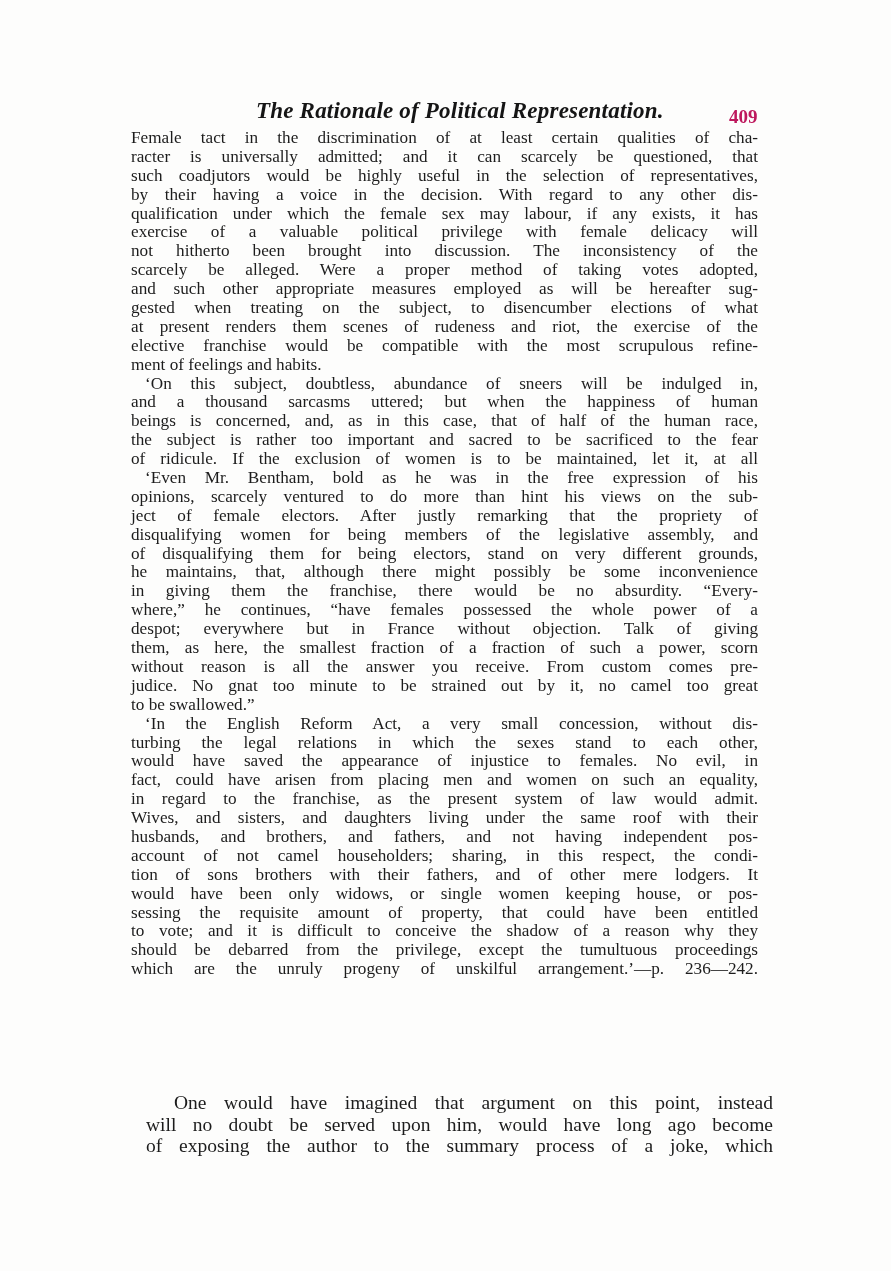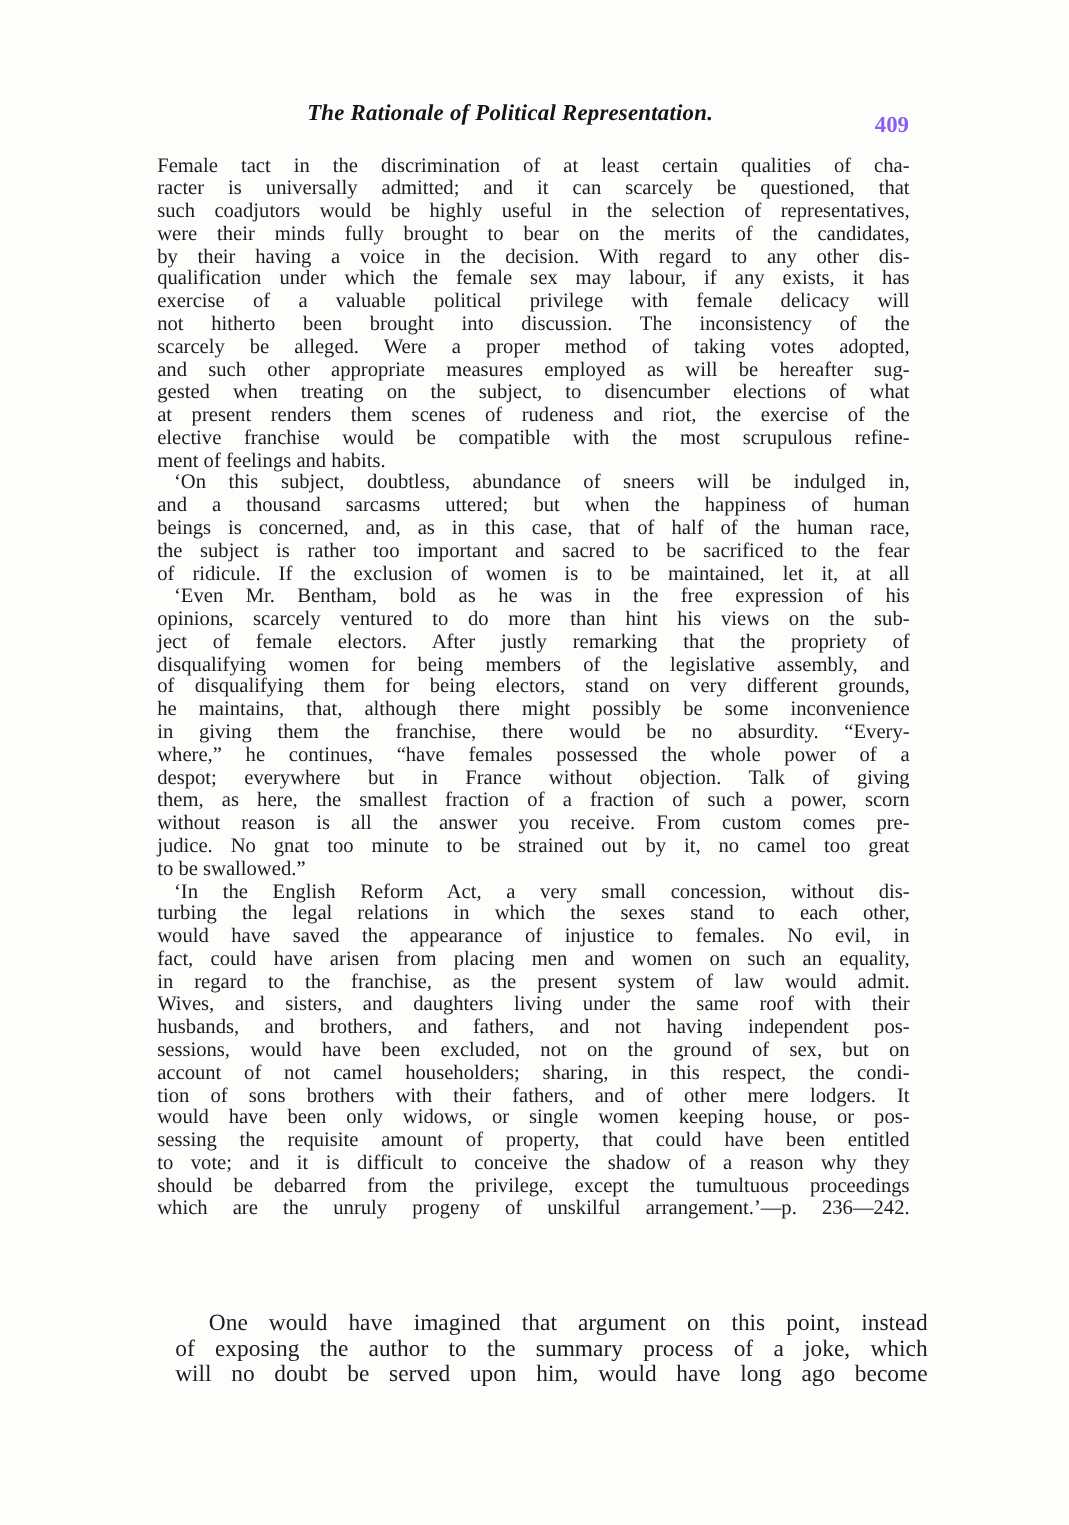--- a/index.html
+++ b/index.html
@@ -16,35 +16,35 @@
       color: #1a1a1a;
     }
     .page {
       position: absolute;
       left: 0; top: 0;
       width: 891px; height: 1271px;
       background: #fdfdfc;
     }
     .running-head {
       position: absolute;
-      top: 84px;
+      top: 98px;
       left: 256px;
       font-style: italic;
       font-weight: bold;
-      font-size: 19px;
+      font-size: 23px;
       letter-spacing: 0.2px;
       color: #151515;
     }
     .page-number {
       position: absolute;
-      top: 94px;
+      top: 106px;
       left: 729px;
       font-weight: bold;
       font-size: 19px;
-      color: #8b5cf6;
+      color: #be185d;
     }
     .body-block {
       position: absolute;
       left: 131px;
       top: 129px;
       width: 627px;
     }
     .line {
       display: block;
       height: 18.9px;
@@ -83,21 +83,20 @@
 
   <div class="running-head">The Rationale of Political Representation.</div>
   <div class="page-number">409</div>
 
   <div class="body-block">
 
     <div>
       <span class="line">Female tact in the discrimination of at least certain qualities of cha-</span>
       <span class="line">racter is universally admitted; and it can scarcely be questioned, that</span>
       <span class="line">such coadjutors would be highly useful in the selection of representatives,</span>
-      <span class="line">were their minds fully brought to bear on the merits of the candidates,</span>
       <span class="line">by their having a voice in the decision. With regard to any other dis-</span>
       <span class="line">qualification under which the female sex may labour, if any exists, it has</span>
       <span class="line">exercise of a valuable political privilege with female delicacy will</span>
       <span class="line">not hitherto been brought into discussion. The inconsistency of the</span>
       <span class="line">scarcely be alleged. Were a proper method of taking votes adopted,</span>
       <span class="line">and such other appropriate measures employed as will be hereafter sug-</span>
       <span class="line">gested when treating on the subject, to disencumber elections of what</span>
       <span class="line">at present renders them scenes of rudeness and riot, the exercise of the</span>
       <span class="line">elective franchise would be compatible with the most scrupulous refine-</span>
       <span class="line last">ment of feelings and habits.</span>
@@ -128,30 +127,29 @@
     </div>
 
     <div>
       <span class="line indent">‘In the English Reform Act, a very small concession, without dis-</span>
       <span class="line">turbing the legal relations in which the sexes stand to each other,</span>
       <span class="line">would have saved the appearance of injustice to females. No evil, in</span>
       <span class="line">fact, could have arisen from placing men and women on such an equality,</span>
       <span class="line">in regard to the franchise, as the present system of law would admit.</span>
       <span class="line">Wives, and sisters, and daughters living under the same roof with their</span>
       <span class="line">husbands, and brothers, and fathers, and not having independent pos-</span>
-      <span class="line">sessions, would have been excluded, not on the ground of sex, but on</span>
       <span class="line">account of not camel householders; sharing, in this respect, the condi-</span>
       <span class="line">tion of sons brothers with their fathers, and of other mere lodgers. It</span>
       <span class="line">would have been only widows, or single women keeping house, or pos-</span>
       <span class="line">sessing the requisite amount of property, that could have been entitled</span>
       <span class="line">to vote; and it is difficult to conceive the shadow of a reason why they</span>
       <span class="line">should be debarred from the privilege, except the tumultuous proceedings</span>
       <span class="line">which are the unruly progeny of unskilful arrangement.’—p. 236—242.</span>
     </div>
   </div>
 
   <div class="closing-block">
     <span class="line indent">One would have imagined that argument on this point, instead</span>
+    <span class="line">will no doubt be served upon him, would have long ago become</span>
     <span class="line">of exposing the author to the summary process of a joke, which</span>
-    <span class="line">will no doubt be served upon him, would have long ago become</span>
   </div>
 
 </div>
 
 </body></html>

